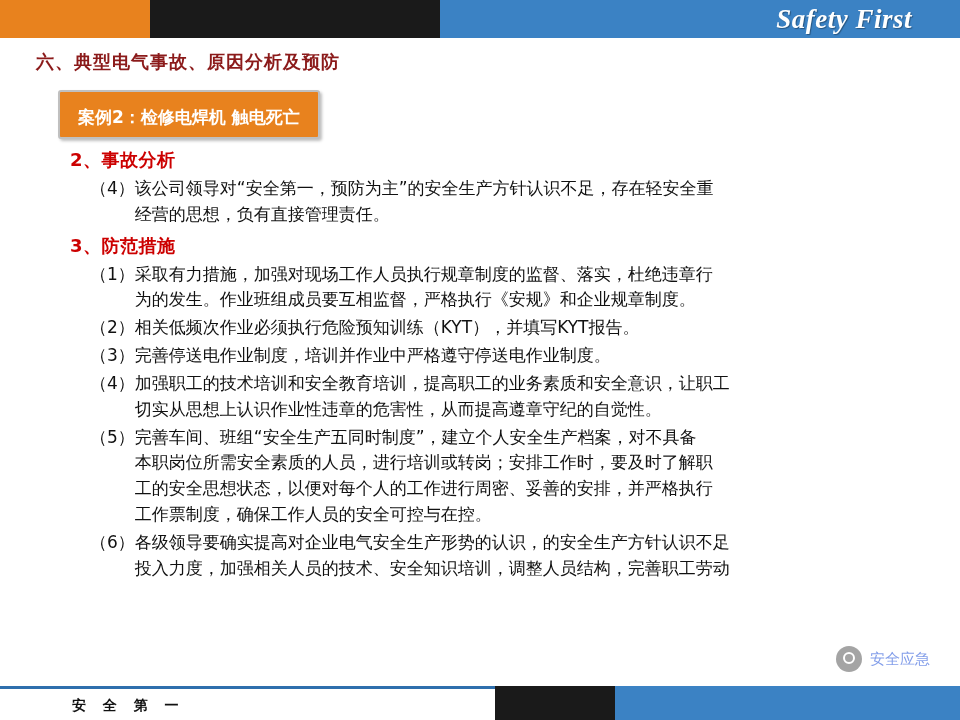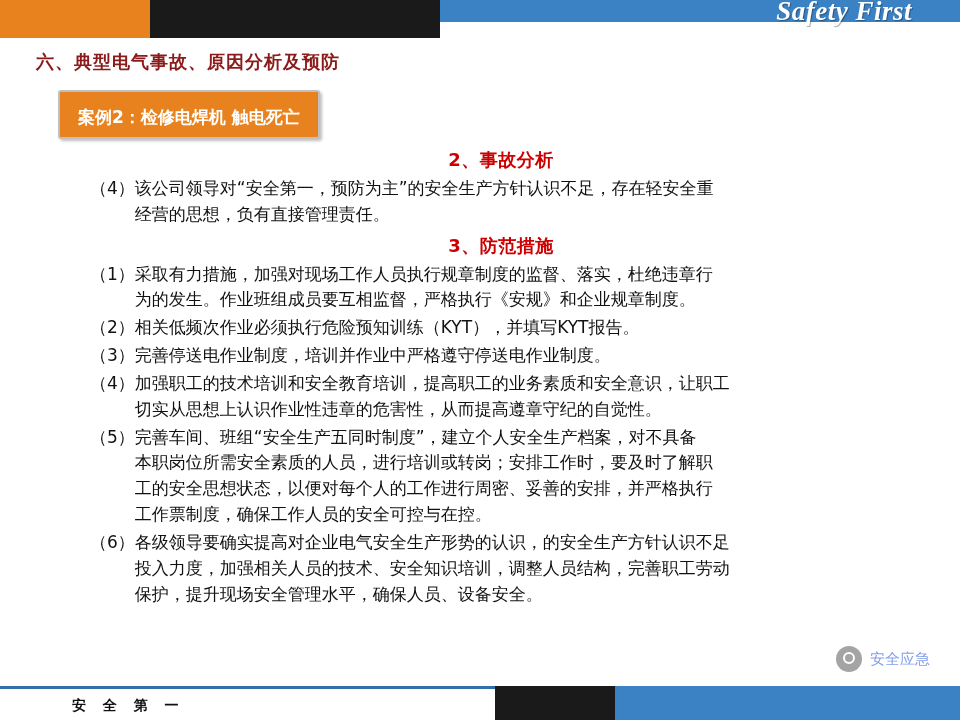--- a/index.html
+++ b/index.html
@@ -30,21 +30,21 @@
     height: 38px;
   }
   .topbar .seg-black {
     width: 290px;
     background: #1a1a1a;
     height: 38px;
   }
   .topbar .seg-blue {
     flex: 1;
     background: #3b82c4;
-    height: 22px;
+    height: 38px;
     position: relative;
   }
   .topbar .seg-blue .title {
     position: absolute;
     right: 48px;
     top: 50%;
     transform: translateY(-50%);
     color: #ffffff;
     font-family: "Liberation Serif", "DejaVu Serif", serif;
     font-weight: bold;
@@ -92,21 +92,20 @@
     padding: 0 28px;
     box-sizing: border-box;
   }
 
   .sub-heading {
     color: #cc0000;
     font-weight: bold;
     font-size: 18px;
     margin: 6px 0 4px 42px;
     letter-spacing: 0.5px;
-    text-align: center;
   }
   .sub-heading.tight {
     margin-top: 6px;
   }
 
   .para {
     display: flex;
     align-items: flex-start;
     margin: 2px 0 2px 62px;
     font-size: 17px;
@@ -259,21 +258,20 @@
       <span class="ln">工的安全思想状态，以便对每个人的工作进行周密、妥善的安排，并严格执行</span>
       <span class="ln">工作票制度，确保工作人员的安全可控与在控。</span>
     </span>
   </div>
 
   <div class="para">
     <span class="num">（6）</span>
     <span class="txt">
       <span class="ln">各级领导要确实提高对企业电气安全生产形势的认识，的安全生产方针认识不足</span>
       <span class="ln">投入力度，加强相关人员的技术、安全知识培训，调整人员结构，完善职工劳动</span>
-      <span class="ln">保护，提升现场安全管理水平，确保人员、设备安全。</span>
     </span>
   </div>
 
 </div>
 
 <div class="watermark">
   <div class="wm-logo"></div>
   <div class="wm-text">安全应急</div>
 </div>
 

